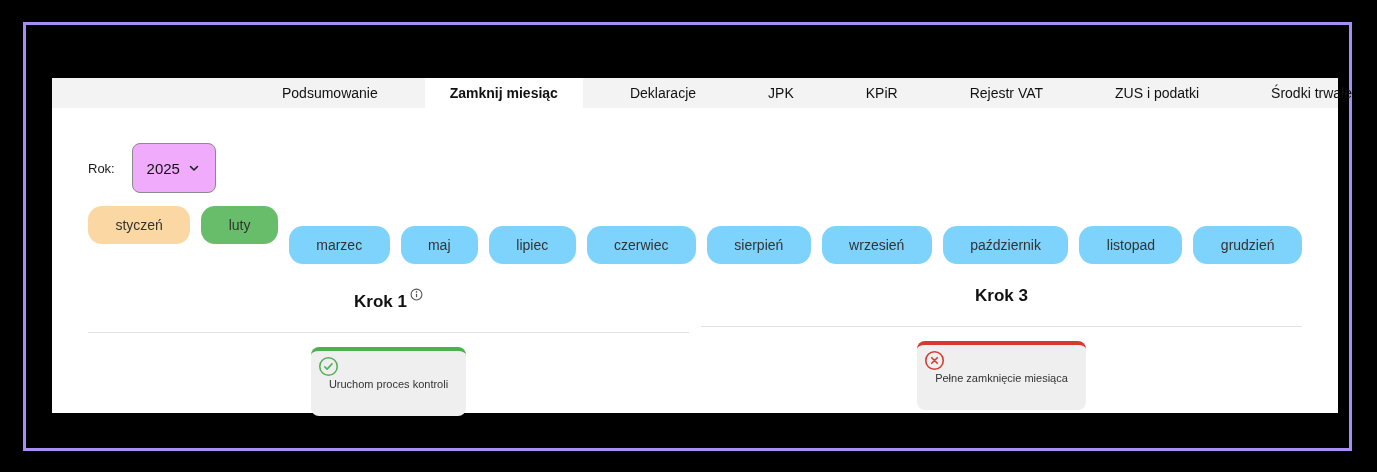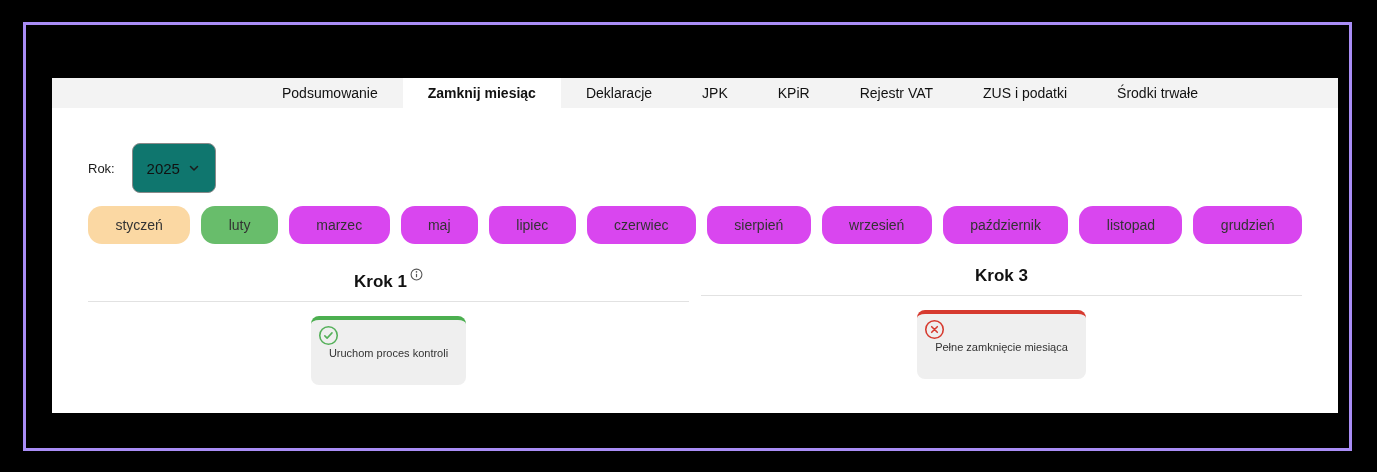--- a/index.html
+++ b/index.html
@@ -7,47 +7,47 @@
               font-family:"Liberation Sans", sans-serif; }
 
   .frame { position:absolute; left:23px; top:22px; right:25px; bottom:21px;
            border:3px solid #a98df6; }
 
   .panel { position:absolute; left:52px; top:78px; width:1286px; height:335px;
            background:#fff; }
 
   
   .tabbar { height:30px; background:#f3f3f3; display:flex; align-items:stretch;
-            padding-left:205px; }
+            padding-left:205px;gap:22px; }
   .tab { line-height:30px; padding:0 25px; font-size:14px; font-weight:500;
          color:#111; cursor:pointer; white-space:nowrap; }
   .tab.active { background:#fff; font-weight:600; }
 
   .content { padding:0 36px; }
 
   
   .year-row { margin-top:35px; display:flex; align-items:center; }
   .year-label { font-size:13px; color:#1a1a1a; margin-right:17px; }
   .year-select { width:84px; height:50px; border:1px solid #8a8a8a; border-radius:8px;
                  display:flex; align-items:center; justify-content:center; gap:7px;
-                 font-size:15px; color:#111; background:#0f766e; cursor:pointer; }
+                 font-size:15px; color:#111; background:#f0abfc; cursor:pointer; }
 
   
   .months { display:flex; gap:11px; margin-top:13px; }
   .month-btn { flex:1 1 auto; height:38px; border:none; border-radius:14px;
                font-family:inherit; font-size:14px; color:#333; cursor:pointer;
                padding:0 12px; white-space:nowrap; }
   .month--orange   { background:#fbd8a3; }
   .month--selected { background:#68bd6b; }
-  .month--default  { background:#d946ef; }
+  .month--default  { background:#7dd3fc;margin-top:20px; }
 
   
   .steps { display:flex; gap:12px; margin-top:22px; }
   .step { flex:1; text-align:center; }
-  .step-title { font-size:17px; font-weight:700; color:#111; padding-bottom:9px;
+  .step-title { font-size:17px; font-weight:700; color:#111; padding-bottom:20px;
                 border-bottom:1px solid #e2e2e2; }
   .info-ico { vertical-align:6px; margin-left:3px; }
   .card-wrap { display:flex; justify-content:center; margin-top:14px; }
   .card { display:inline-block; background:#efefef; border-radius:8px;
           border-top:4px solid #4caf50; text-align:center; cursor:pointer; }
   .card--error { border-top-color:#d63a2f; }
   .card-top { display:flex; justify-content:space-between; align-items:flex-start;
               padding:5px 7px 0; min-height:24px; }
   .badge { width:18px; height:18px; border:1px solid #ababab; border-radius:50%;
            font-size:11px; color:#8a8a8a; display:flex; align-items:center;

